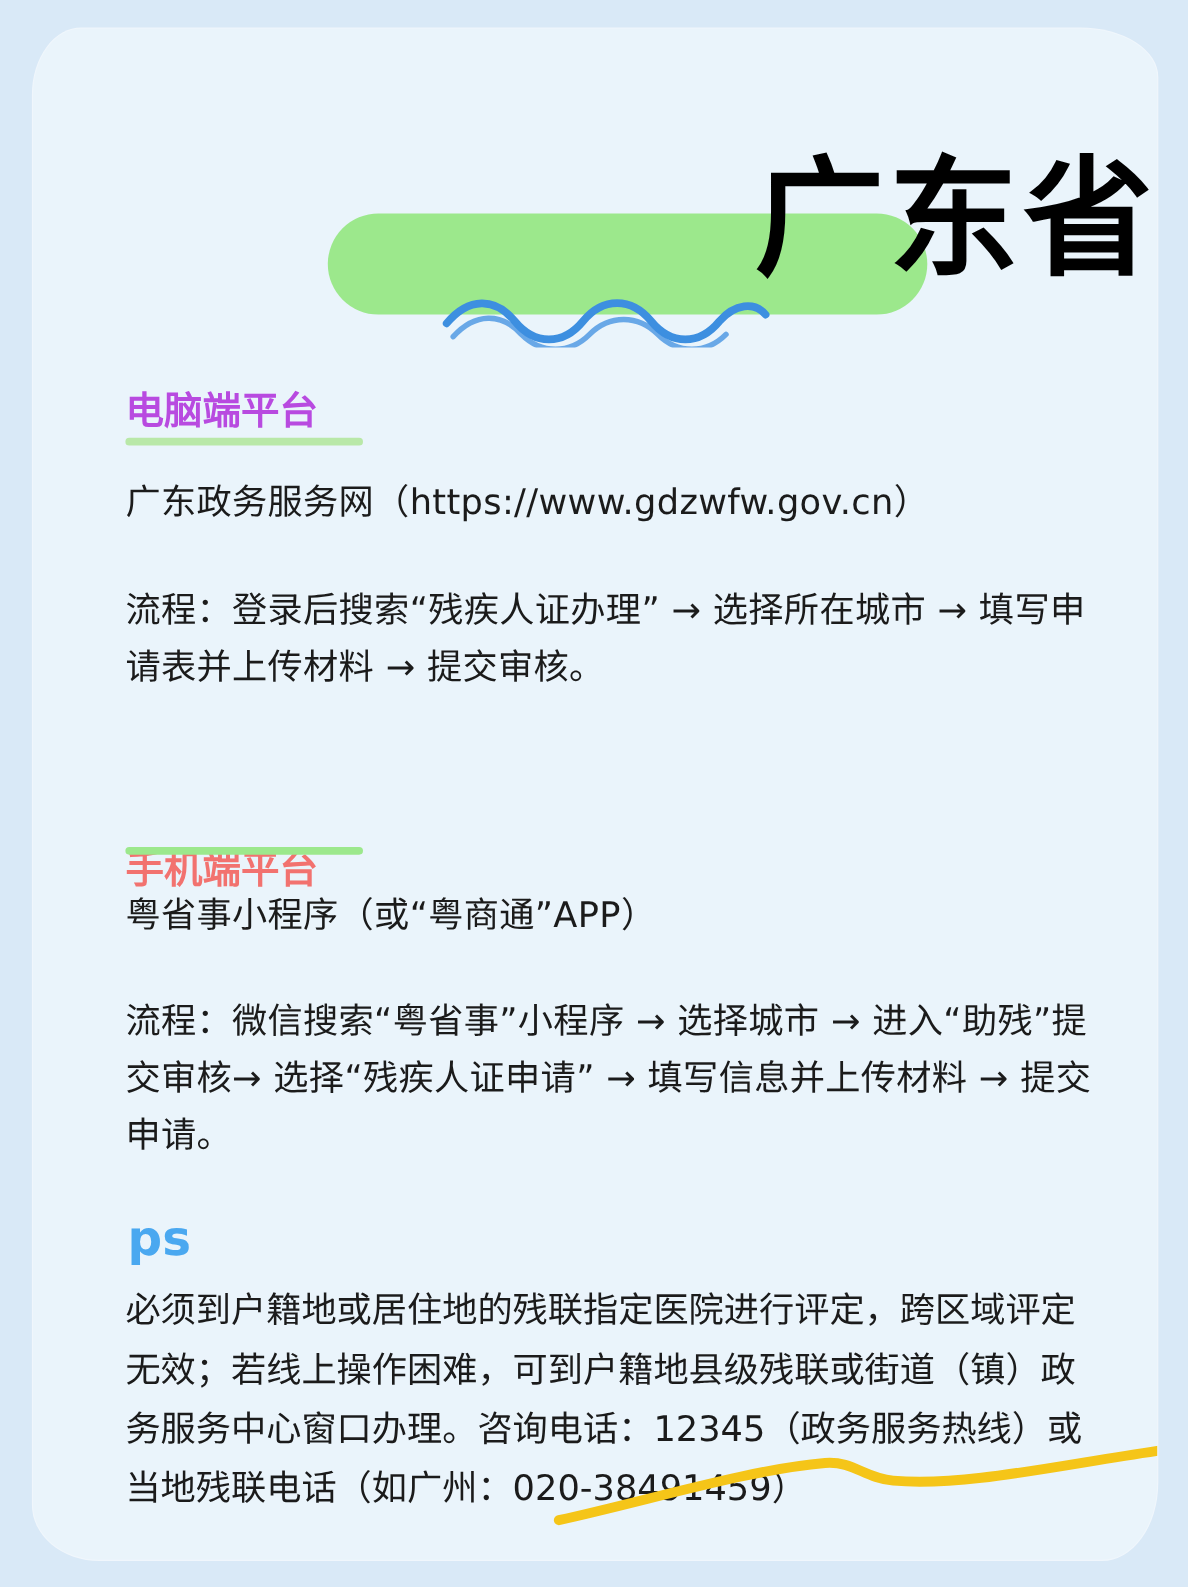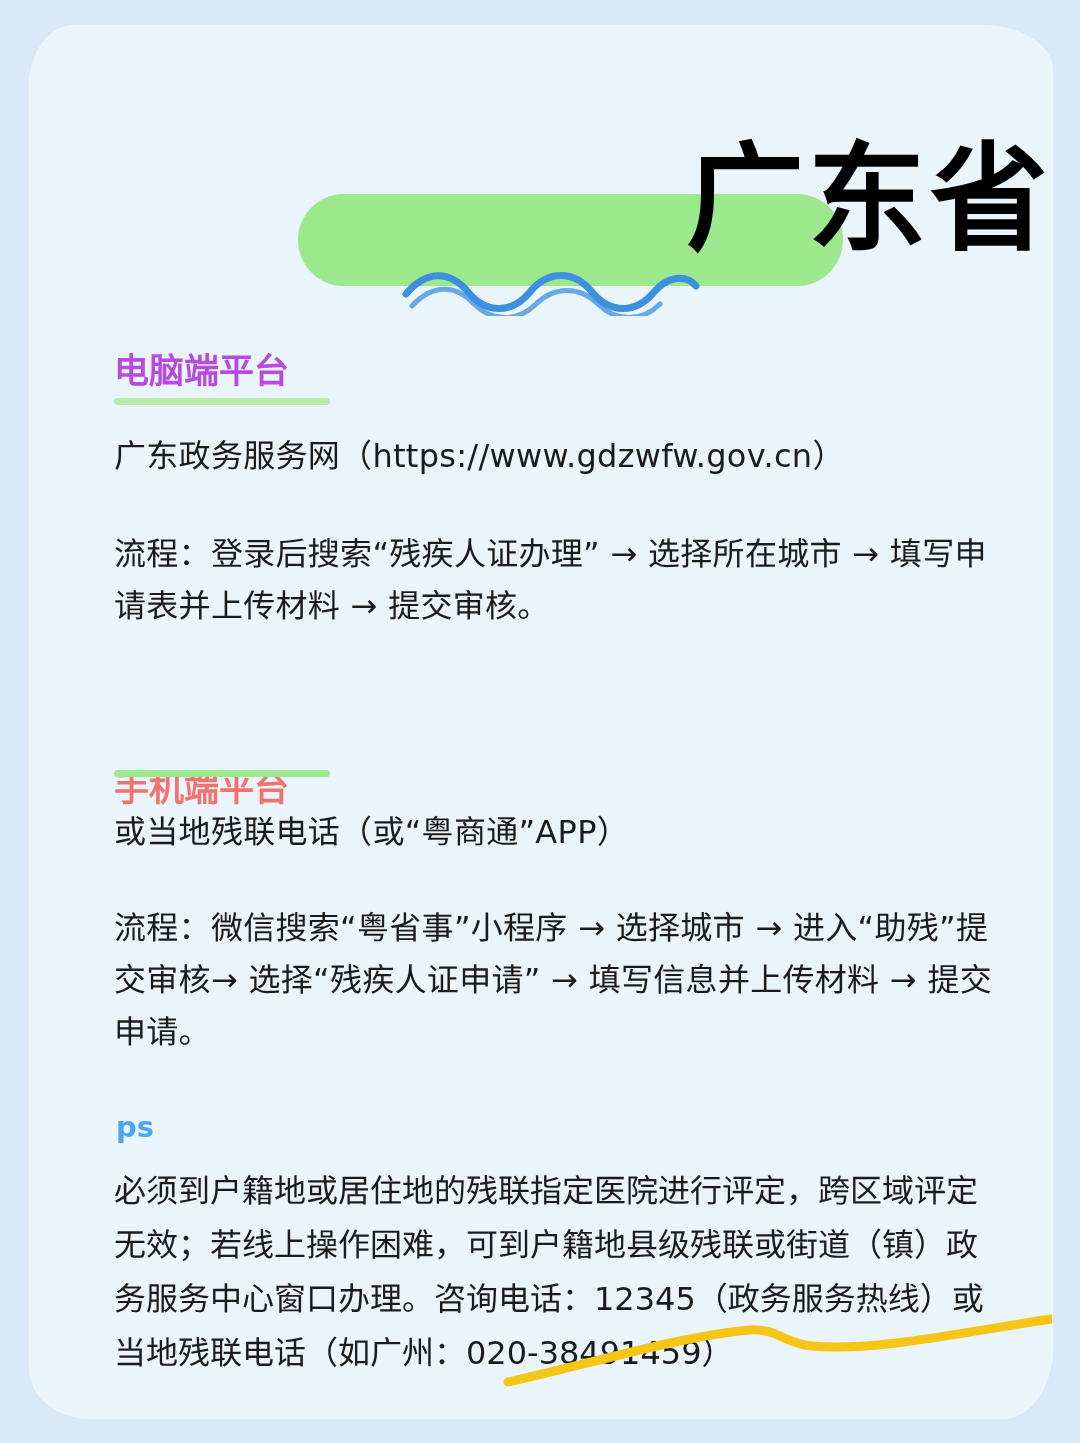--- a/index.html
+++ b/index.html
@@ -63,21 +63,21 @@
     width: 298px;
     height: 52px;
   }
 
   
   .section-head {
     position: absolute;
     font-size: 35px;
     font-weight: bold;
     line-height: 46px;
-    font-family: Liberation Mono, monospace;
+    font-family: Liberation Sans, sans-serif;
     white-space: nowrap;
   }
   .head-pc {
     left: 84px;
     top: 325px;
     color: #b84ae0;
   }
   .head-mobile {
     left: 84px;
     top: 697px;
@@ -114,21 +114,21 @@
   }
   .pc-url   { top: 404px; }
   .pc-flow  { top: 502px; }
   .mb-app   { top: 780px; }
   .mb-flow  { top: 876px; }
 
   .ps-label {
     position: absolute;
     left: 86px;
     top: 1076px;
-    font-size: 29px;
+    font-size: 44px;
     line-height: 50px;
     font-weight: bold;
     color: #4aa8f0;
     font-family: "DejaVu Sans", "Liberation Sans", sans-serif;
   }
   .ps-body {
     position: absolute;
     left: 84px;
     top: 1138px;
     width: 890px;
@@ -160,21 +160,21 @@
     </svg>
   </div>
 
   <div class="section-head head-pc">电脑端平台</div>
   <div class="head-underline ul-pc"></div>
   <div class="body-text pc-flow">流程：登录后搜索“残疾人证办理” → 选择所在城市 → 填写申请表并上传材料 → 提交审核。</div>
   <div class="body-text pc-url">广东政务服务网（https://www.gdzwfw.gov.cn）</div>
 
   <div class="section-head head-mobile">手机端平台</div>
   <div class="head-underline ul-mobile"></div>
-  <div class="body-text mb-app">或当地残联电话（或“粤商通”APP）</div>
+  <div class="body-text mb-app">粤省事小程序（或“粤商通”APP）</div>
   <div class="body-text mb-flow">流程：微信搜索“粤省事”小程序 → 选择城市 → 进入“助残”提交审核→ 选择“残疾人证申请” → 填写信息并上传材料 → 提交申请。</div>
 
   <div class="ps-label">ps</div>
   <div class="ps-body">必须到户籍地或居住地的残联指定医院进行评定，跨区域评定无效；若线上操作困难，可到户籍地县级残联或街道（镇）政务服务中心窗口办理。咨询电话：12345（政务服务热线）或当地残联电话（如广州：020-38491459）</div>
 
   <svg class="bottom-squiggle" viewBox="0 0 580 80" xmlns="http://www.w3.org/2000/svg">
     <path d="M8 72 C 90 54, 180 26, 250 20 C 276 18, 286 34, 312 36 C 380 42, 470 20, 572 6" fill="none" stroke="#f5c518" stroke-width="9" stroke-linecap="round"></path>
   </svg>
 
 </div>

